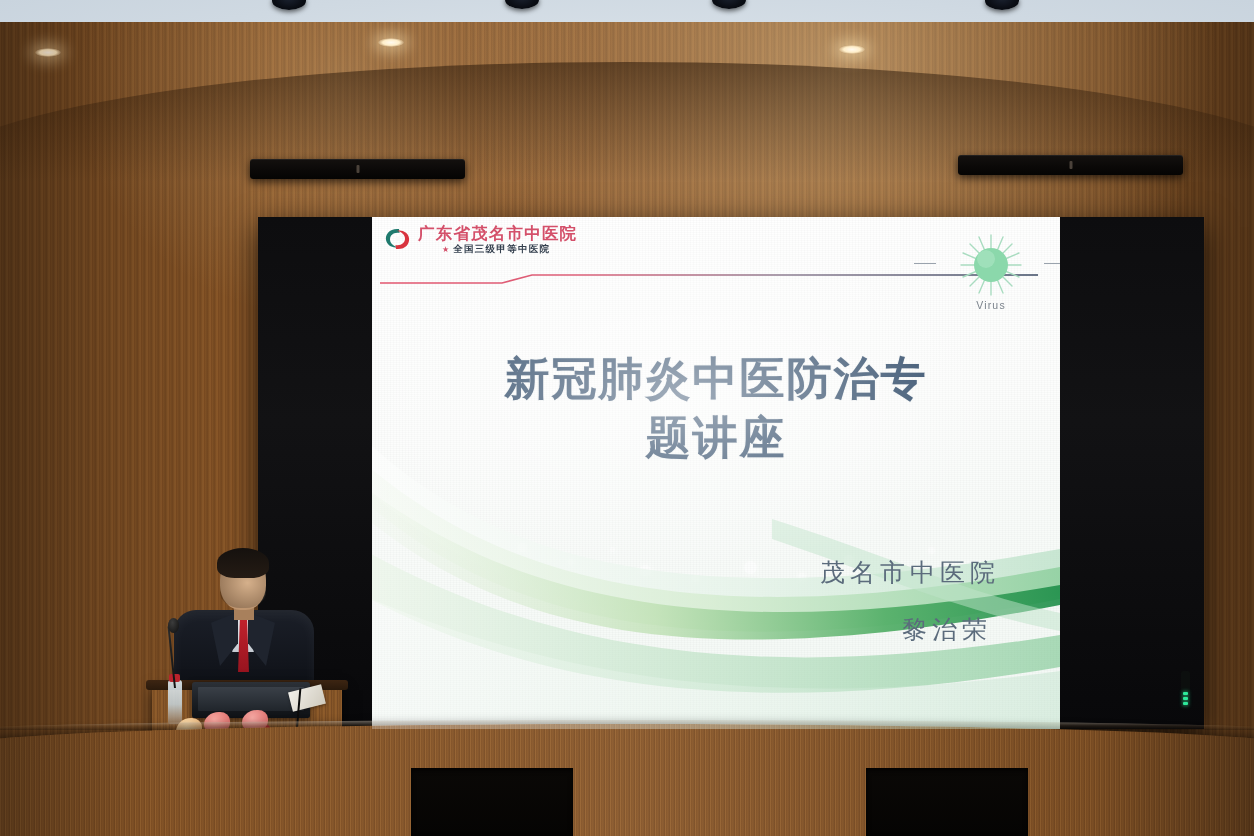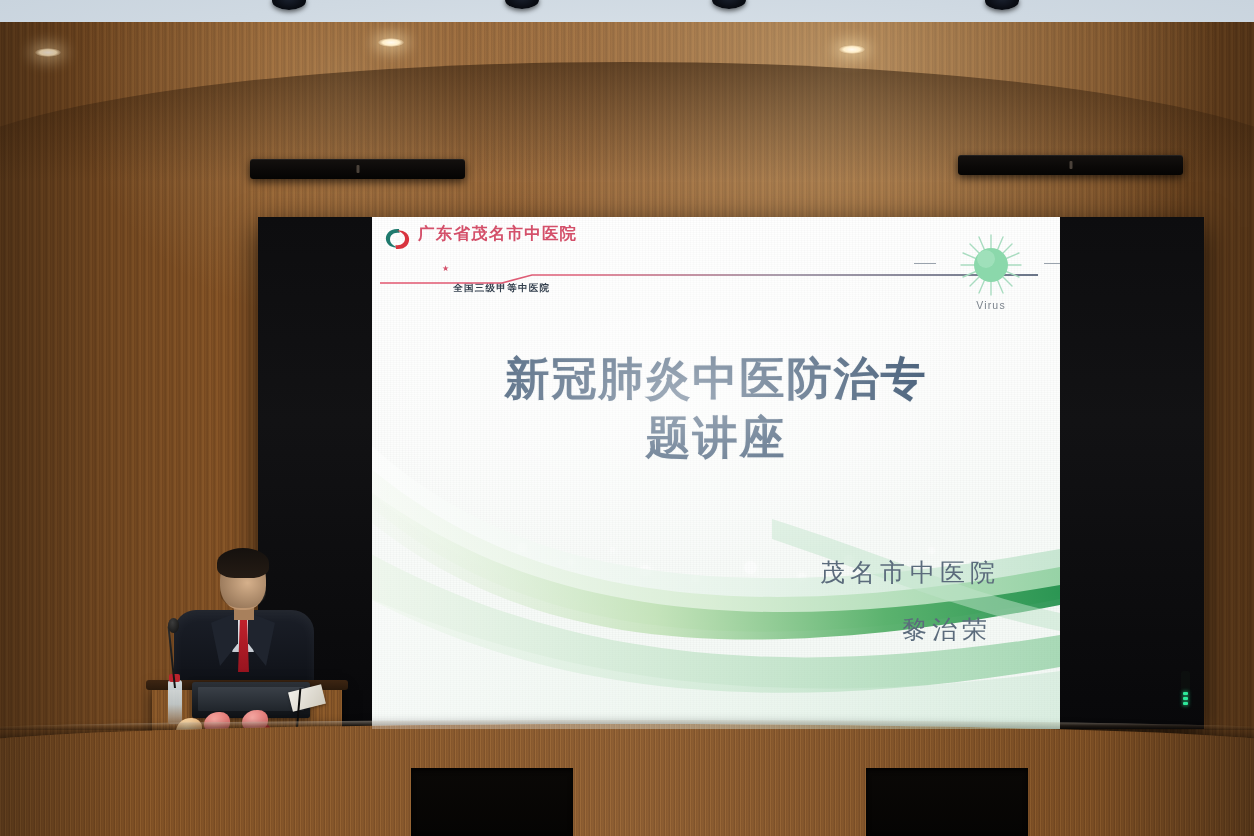--- a/index.html
+++ b/index.html
@@ -120,21 +120,20 @@
   .logo-main{
     font-size:16.5px;font-weight:bold;color:#d4506a;letter-spacing:1.2px;
     line-height:1.05;white-space:nowrap;
     font-family:"DejaVu Sans", sans-serif;
   }
   .logo-sub-row{display:flex;align-items:center;gap:4px;padding-left:24px;}
   .logo-star{color:#d4506a;font-size:8px;line-height:1;}
   .logo-sub{
     font-size:9.5px;color:#333f4d;letter-spacing:1.3px;white-space:nowrap;font-weight:bold;
     font-family:"DejaVu Sans", sans-serif;
-    margin-top:39px;
   }
   .header-rule{
     position:absolute;left:8px;top:56px;width:658px;height:13px;
   }
 
   
   .virus-badge{position:absolute;left:560px;top:6px;width:118px;height:88px;text-decoration:underline;}
   .virus-line{position:absolute;top:40px;height:1px;background:#9aa3ad;}
   .virus-line.l{left:-18px;width:22px;}
   .virus-line.r{left:112px;width:20px;}

